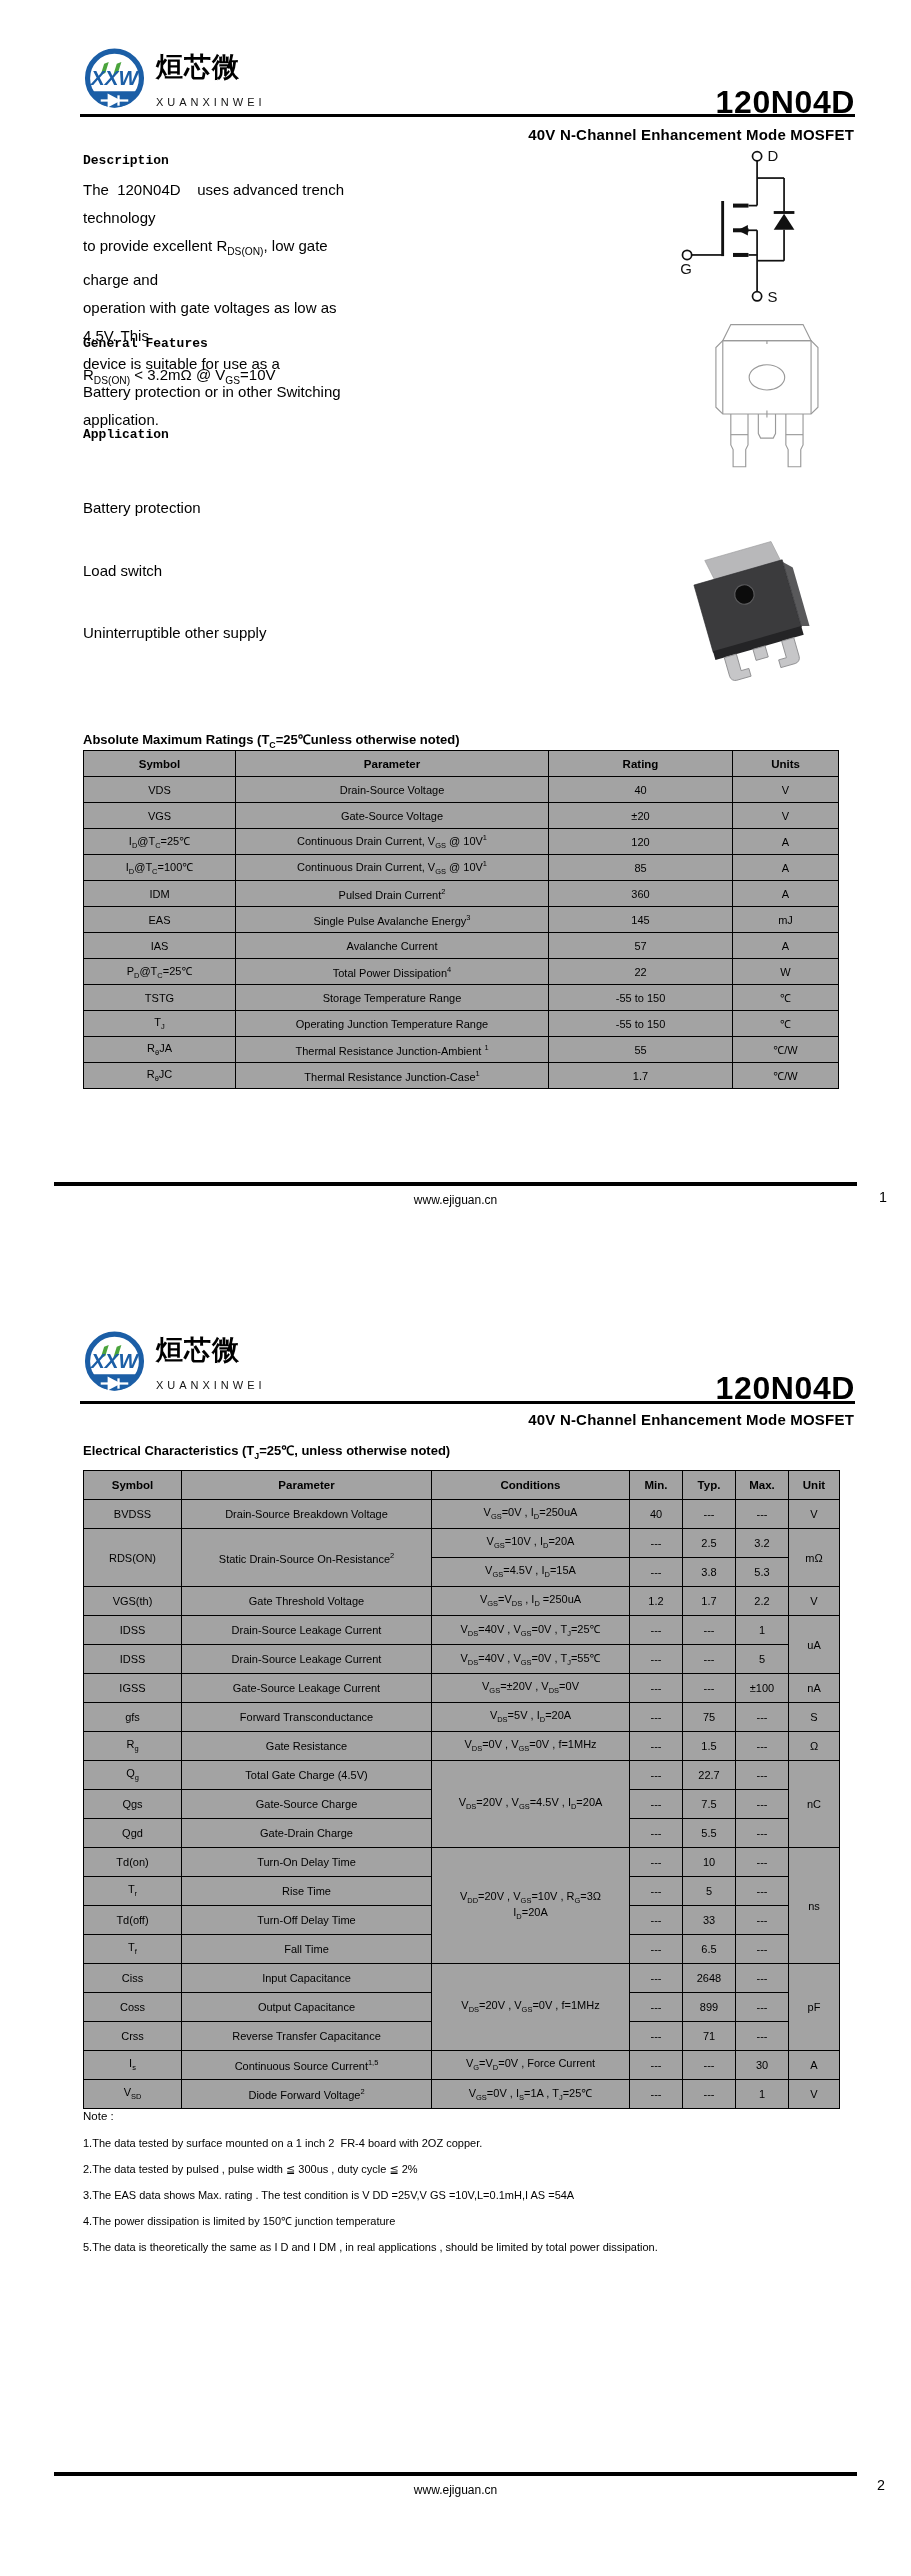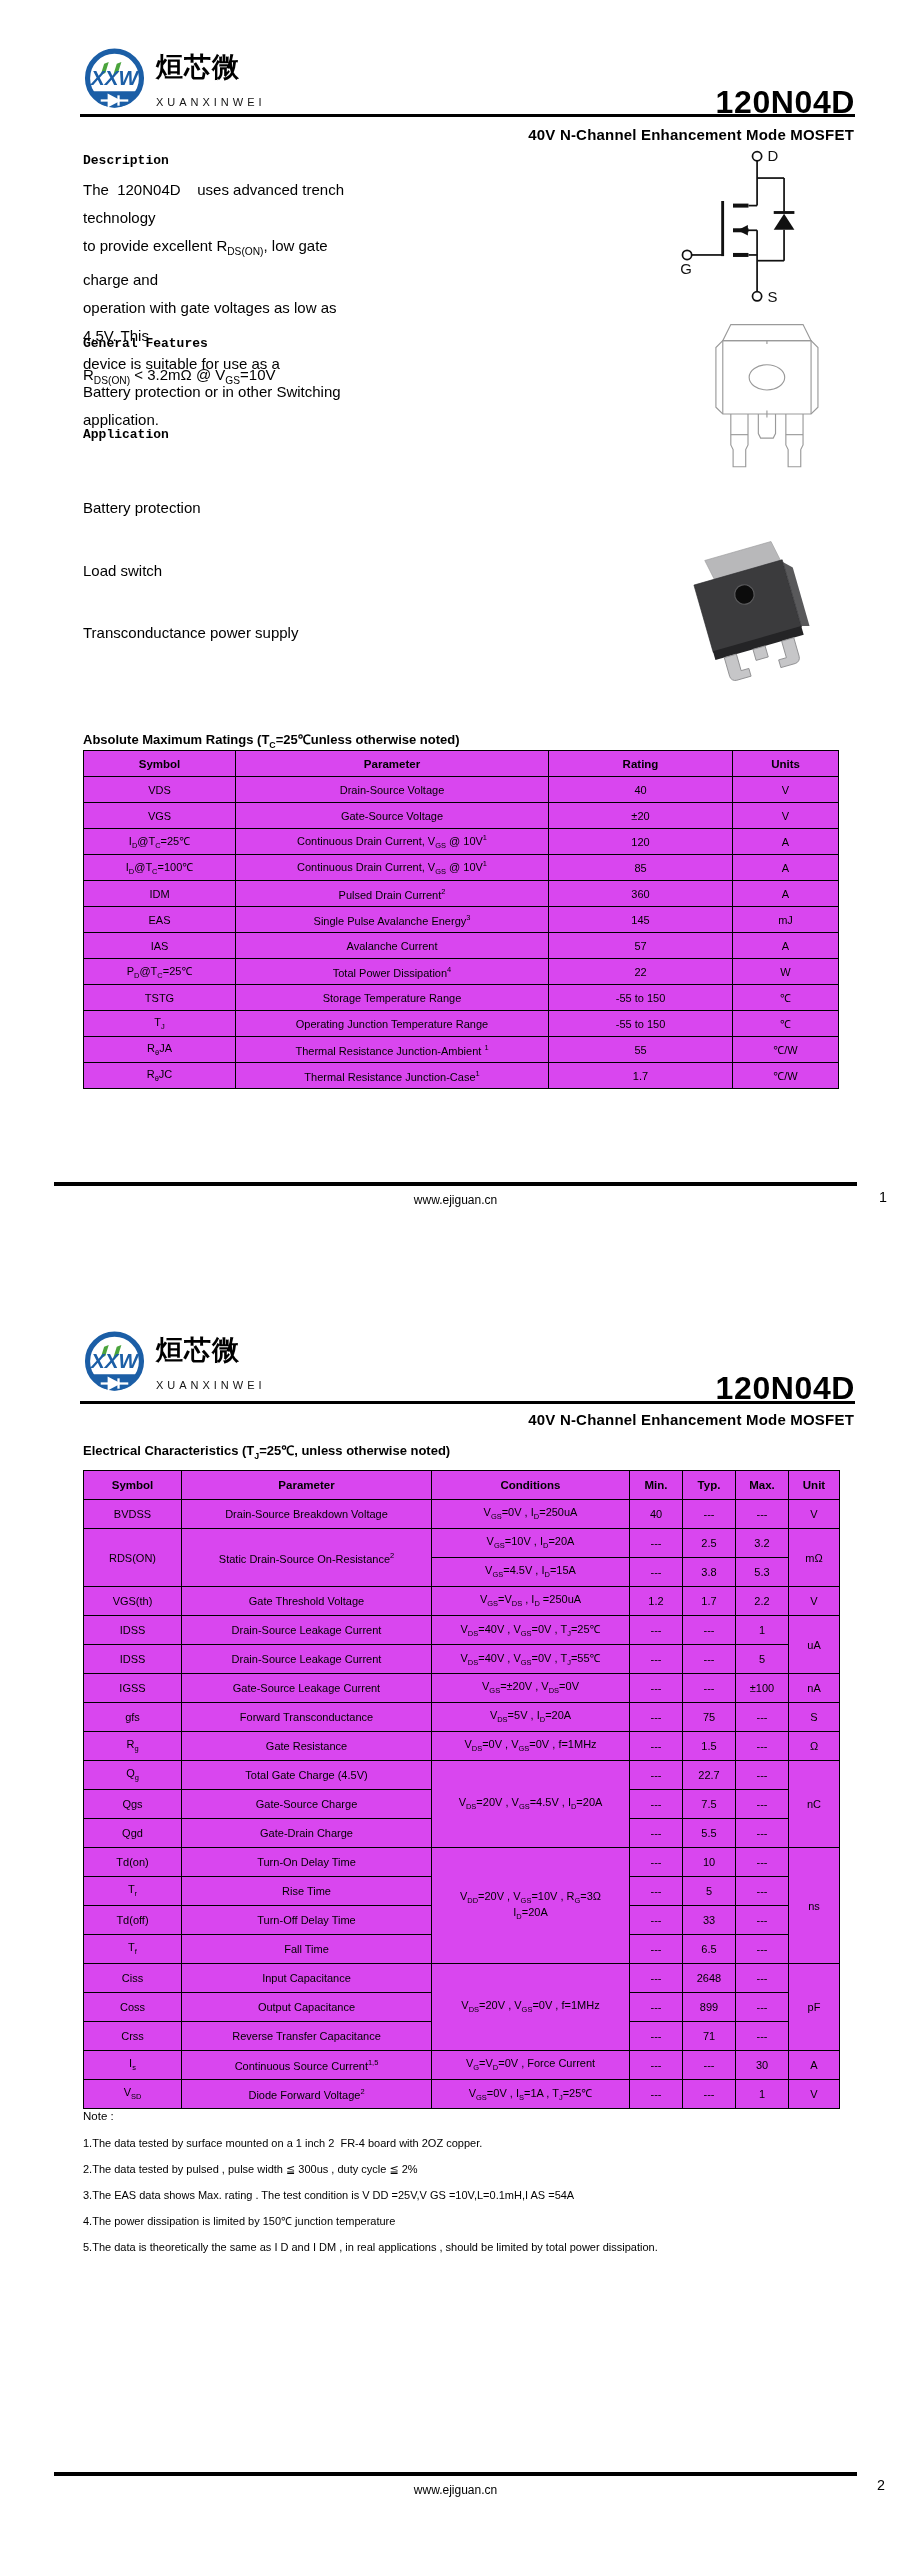--- a/index.html
+++ b/index.html
@@ -13,21 +13,21 @@
   .subtitle{position:absolute;font-weight:bold;font-size:15px;letter-spacing:0.2px;}
   .sec-heading{position:absolute;font-weight:bold;font-size:13px;font-family:Liberation Mono, monospace;}
   .tbl-title{position:absolute;font-weight:bold;font-size:13px;}
   .textblock{position:absolute;font-size:15px;}
   .line{white-space:pre-wrap;}
   .desc-lines .line{line-height:28px;}
   .feat-lines .line{line-height:34px;}
   .app-lines .line{line-height:27.5px;margin-top:35px;}
   sub{font-size:68%;}
   sup{font-size:68%;}
-  .dtable{position:absolute;border-collapse:collapse;table-layout:fixed;background:#d946ef;}
+  .dtable{position:absolute;border-collapse:collapse;table-layout:fixed;background:#a3a3a3;}
   .dtable th,.dtable td{border:1.4px solid #000;text-align:center;vertical-align:middle;
         font-size:11px;padding:1.1px 2.9px;font-weight:normal;}
   .dtable th{font-weight:bold;font-size:11.5px;}
   .abs-table tr{height:26px;}
   .elec-table tr{height:29px;}
   .footer-url{position:absolute;left:0;width:100%;text-align:center;font-size:12px;}
   .page-num{position:absolute;font-size:14.3px;}
   .notes-heading{position:absolute;font-size:11.5px;}
   .notes{position:absolute;font-size:11px;width:769px;}
   .notes .line{line-height:26px;}
@@ -76,21 +76,21 @@
 
     <div class="sec-heading" style="left:83px;top:336px;">General Features</div>
     <div class="textblock feat-lines" style="left:83px;top:358px;width:275px;">
         <div class="line">R<sub>DS(ON)</sub> &lt; 3.2mΩ @ V<sub>GS</sub>=10V</div>
       </div>
 
     <div class="sec-heading" style="left:83px;top:427px;">Application</div>
     <div class="textblock app-lines" style="left:83px;top:459px;width:275px;">
         <div class="line">Battery protection</div>
         <div class="line">Load switch</div>
-        <div class="line">Transconductance power supply</div>
+        <div class="line">Uninterruptible other supply</div>
       </div>
 
     <svg class="fig" style="left:671px;top:148px;" width="132" height="168" viewBox="0 0 230 292">
       <g stroke="#111" stroke-width="3" fill="none">
         <circle cx="150" cy="14" r="8" fill="#fff"></circle>
         <line x1="150" y1="22" x2="150" y2="100"></line>
         <line x1="150" y1="100" x2="135" y2="100"></line>
         <line x1="150" y1="52" x2="197" y2="52"></line>
         <line x1="197" y1="52" x2="197" y2="112"></line>
         <line x1="90" y1="92" x2="90" y2="188" stroke-width="5"></line>

